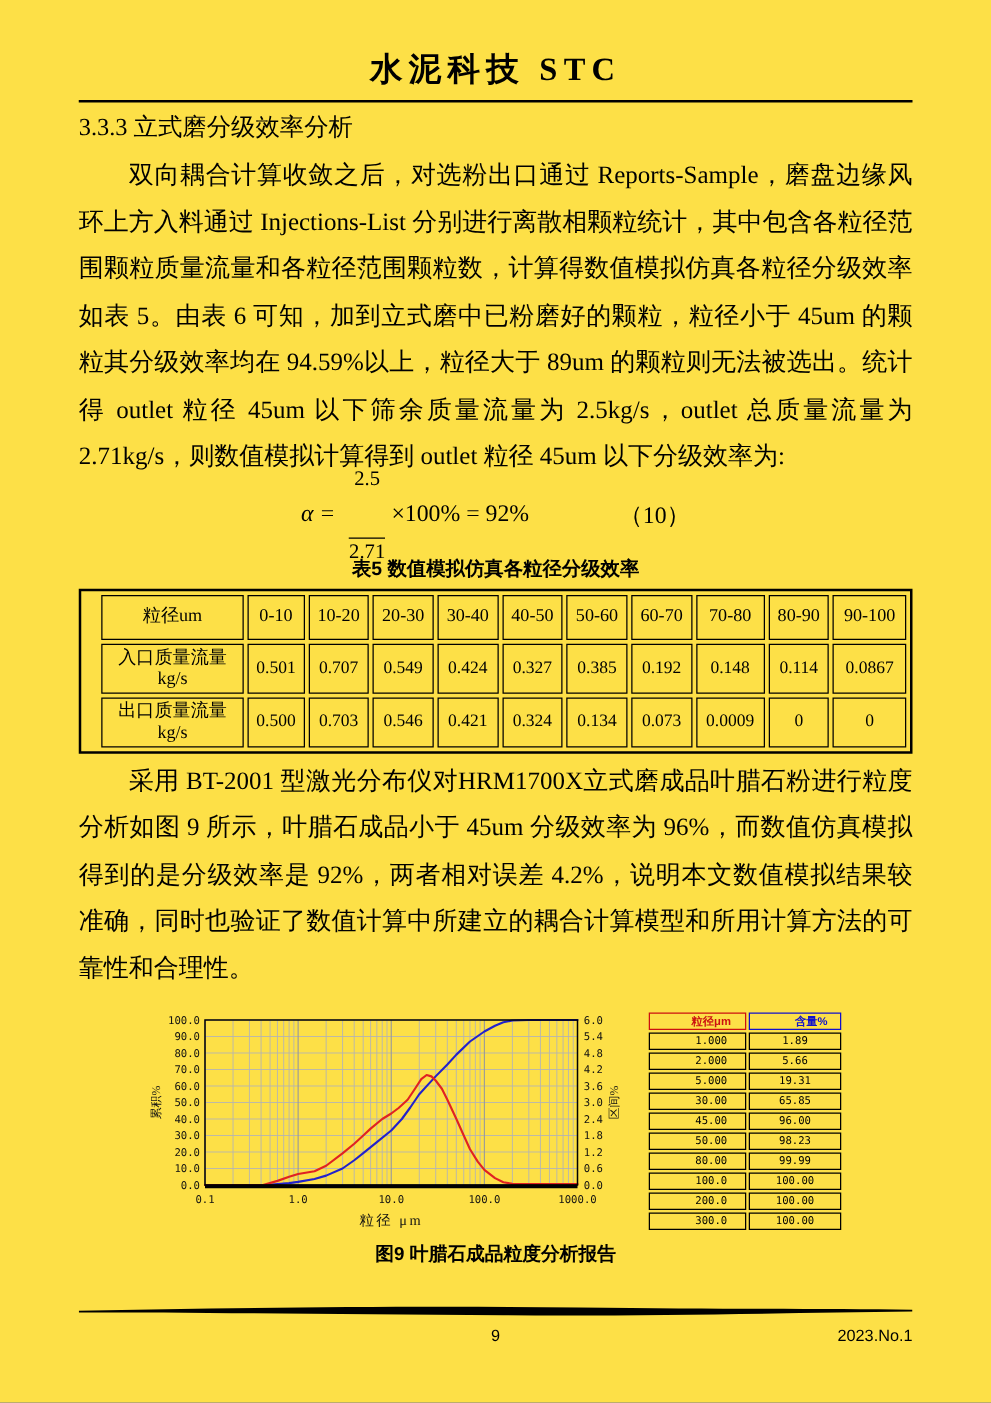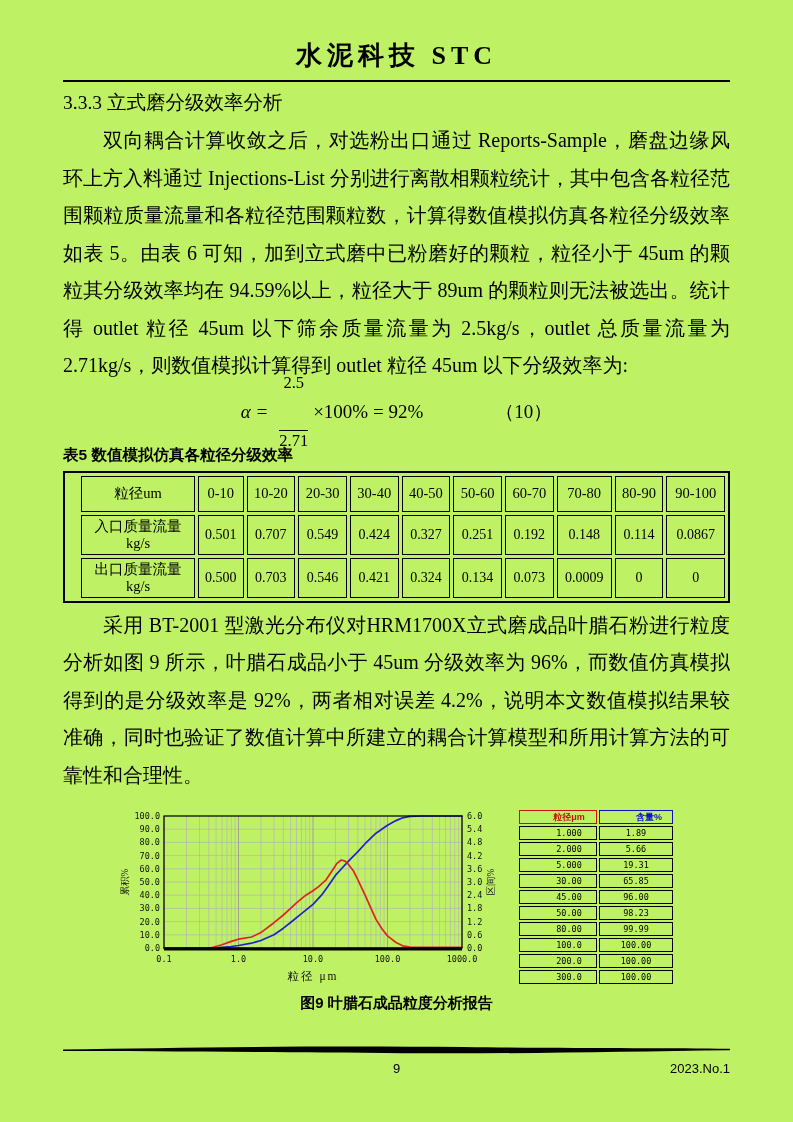--- a/index.html
+++ b/index.html
@@ -1,29 +1,29 @@
 <!DOCTYPE html>
 <html><head>
 <meta charset="utf-8">
 <style>
   html,body{margin:0;padding:0;background:#888;}
-  .page{position:relative;width:793px;height:1122px;background:#bef264;margin:0 auto;
+  .page{position:relative;width:793px;height:1122px;background:#fde047;margin:0 auto;
         font-family:"Liberation Serif","DejaVu Serif",serif;color:#000;overflow:hidden;}
   .content{position:absolute;left:63px;right:63px;top:0;}
   .journal-title{margin-top:40px;text-align:center;font-size:26px;font-weight:bold;
         letter-spacing:5px;line-height:32px;}
   .header-rule{border:none;border-top:2.2px solid #000;margin:8px 0 0 0;}
   .section-heading{font-size:19.5px;line-height:30px;margin-top:6px;}
   .body-par{font-size:20px;line-height:37.5px;text-align:justify;text-indent:2em;margin:4px 0 0 0;}
   .equation-row{display:flex;justify-content:center;align-items:center;height:50px;font-size:19px;margin-top:2px;}
   .eq-alpha{font-style:italic;margin-right:6px;}
   .frac{display:inline-flex;flex-direction:column;text-align:center;font-size:16.5px;line-height:19px;margin:0 5px;gap:38px;}
   .frac .den{border-top:1.3px solid #000;}
   .eq-number{margin-left:72px;}
-  .table-caption{text-align:left;font-family:"Liberation Sans","DejaVu Sans",sans-serif;
+  .table-caption{text-align:center;font-family:"Liberation Sans","DejaVu Sans",sans-serif;
         font-weight:bold;font-size:15.5px;margin-top:8px;}
   table.t5{border-collapse:separate;border-spacing:3px;border:2px solid #000;width:100%;margin-top:5px;padding-left:13px;}
   table.t5 td{border:1.2px solid #000;text-align:center;vertical-align:middle;font-size:14px;padding:1px 0;}
   table.t5 td.lab{white-space:pre-line;font-size:14.5px;line-height:17px;width:112px;}
   table.t5 tr.hd td{height:32px;font-size:14.5px;}
   table.t5 tr.dt td{height:36px;}
   .figure-row{display:flex;justify-content:center;align-items:flex-start;gap:14px;margin-top:14px;}
   table.mini{border-collapse:separate;border-spacing:2px;}
   table.mini td{border:1px solid #000;text-align:center;font-size:8.5px;line-height:10px;
         padding:1px 2px;font-family:"DejaVu Sans Mono",monospace;}
@@ -81,21 +81,21 @@
             <td>90-100</td>
           </tr>
           <tr class="dt">
             <td class="lab">入口质量流量
 kg/s</td>
             <td>0.501</td>
             <td>0.707</td>
             <td>0.549</td>
             <td>0.424</td>
             <td>0.327</td>
-            <td>0.251</td>
+            <td>0.385</td>
             <td>0.192</td>
             <td>0.148</td>
             <td>0.114</td>
             <td>0.0867</td>
           </tr>
           <tr class="dt">
             <td class="lab">出口质量流量
 kg/s</td>
             <td>0.500</td>
             <td>0.703</td>

